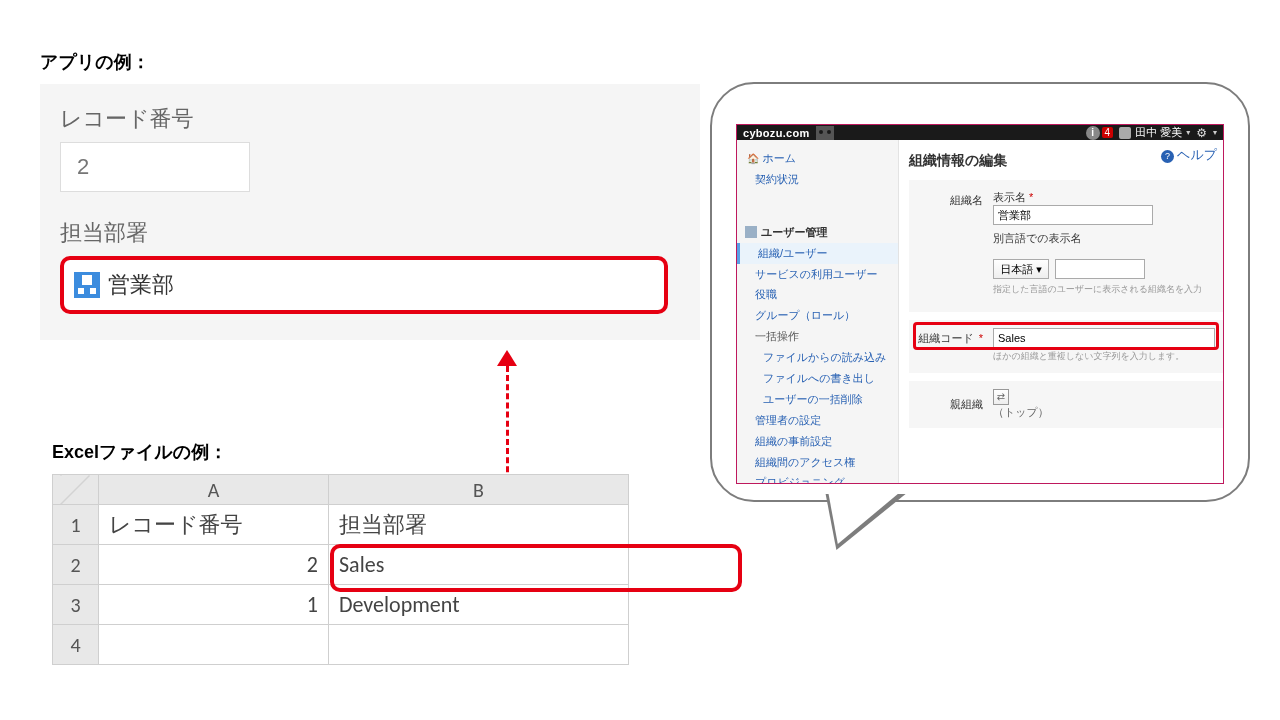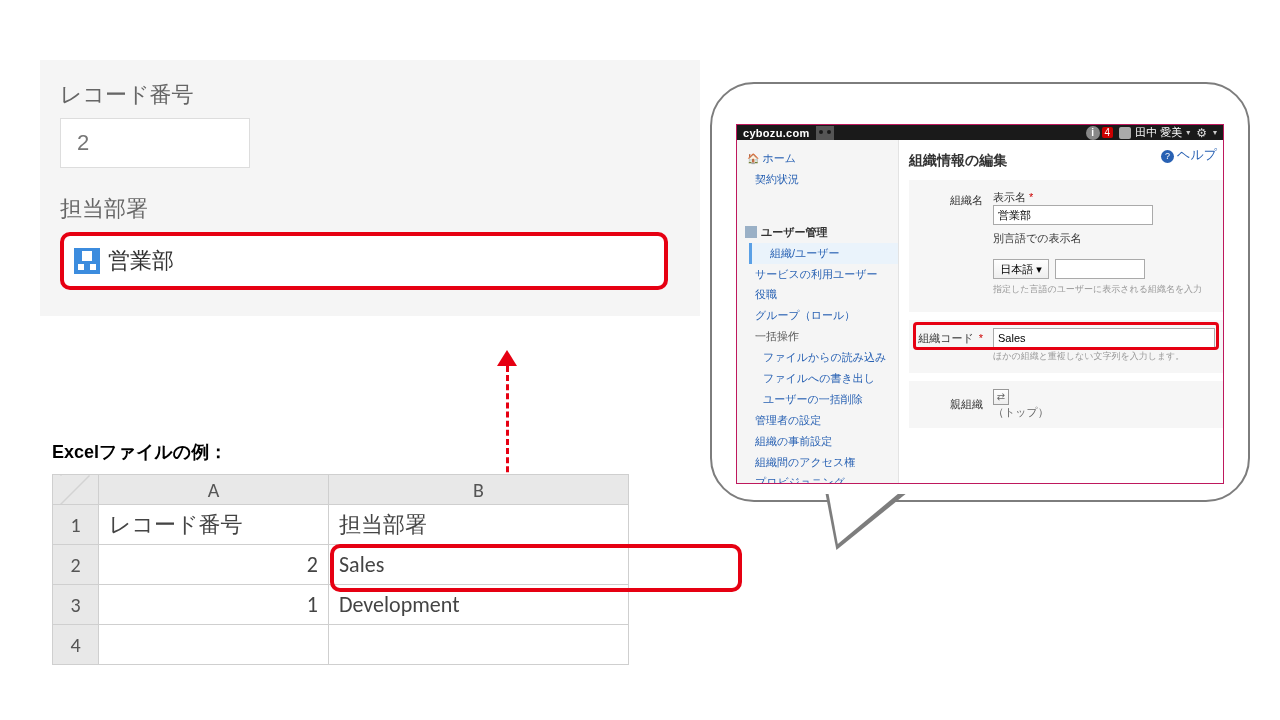--- a/index.html
+++ b/index.html
@@ -134,21 +134,21 @@
 
   .admin-body { flex: 1; display: flex; background: #fff; }
   .side {
     width: 162px; background: #f5f5f5; border-right: 1px solid #e3e3e3;
     padding: 8px 0; font-size: 11px; line-height: 1.9;
   }
   .side a { color: #2861b3; text-decoration: none; display: block; padding: 0 10px; cursor: pointer; }
   .side a.home::before { content: "🏠"; font-size: 10px; margin-right: 3px; }
   .side .hdr { color: #333; font-weight: bold; padding: 0 8px; display: flex; align-items: center; gap: 4px; margin-top: 32px; }
   .side .hdr .pi { width: 12px; height: 12px; display: inline-block; background: #9ab0c6; }
-  .side a.active { border-left: 3px solid #5aa0e6; background: #eaf3fb; padding-left: 7px; margin-left: 12px; }
+  .side a.active { border-left: 3px solid #5aa0e6; background: #eaf3fb; padding-left: 7px; }
   .side a.sub { padding-left: 18px; }
 
   .main { flex: 1; padding: 6px 0 6px 10px; position: relative; }
   .domain-row { font-size: 11px; color: #555; display: flex; align-items: center; gap: 6px; margin-bottom: 4px; }
   .dom-mask { display: inline-block; width: 108px; height: 14px; background: #eee; border-radius: 2px; }
   .dom-mask.sm { width: 42px; }
   .help { color: #2861b3; font-size: 13px; float: right; margin-right: 6px; }
   .help::before { content: "?"; display: inline-block; width: 13px; height: 13px; border-radius: 50%; background: #2861b3; color: #fff; font-size: 9px; line-height: 13px; text-align: center; margin-right: 3px; }
   .main-title { font-size: 14px; font-weight: bold; color: #333; margin: 6px 0 10px; }
   .form-block { background: #f6f6f6; padding: 10px 8px; margin-bottom: 8px; position: relative; }
@@ -168,20 +168,21 @@
     left: 4px; right: 4px; top: 2px; height: 28px; pointer-events: none;
   }
 
   .parent-val { color: #666; font-size: 11px; }
   .parent-ico { display: inline-block; width: 16px; height: 16px; border: 1px solid #999; background: linear-gradient(#fff,#eee); line-height: 14px; text-align: center; font-size: 10px; color: #666; vertical-align: middle; }
 </style>
 </head>
 <body>
 
 <div class="app-example">
+  <div class="section-title">アプリの例：</div>
   <div class="app-panel">
     <div class="field-label">レコード番号</div>
     <div class="record-box">2</div>
     <div class="field-label">担当部署</div>
     <div class="red-box">
       <span class="org-icon"></span>
       <span class="org-val">営業部</span>
     </div>
   </div>
 </div>

